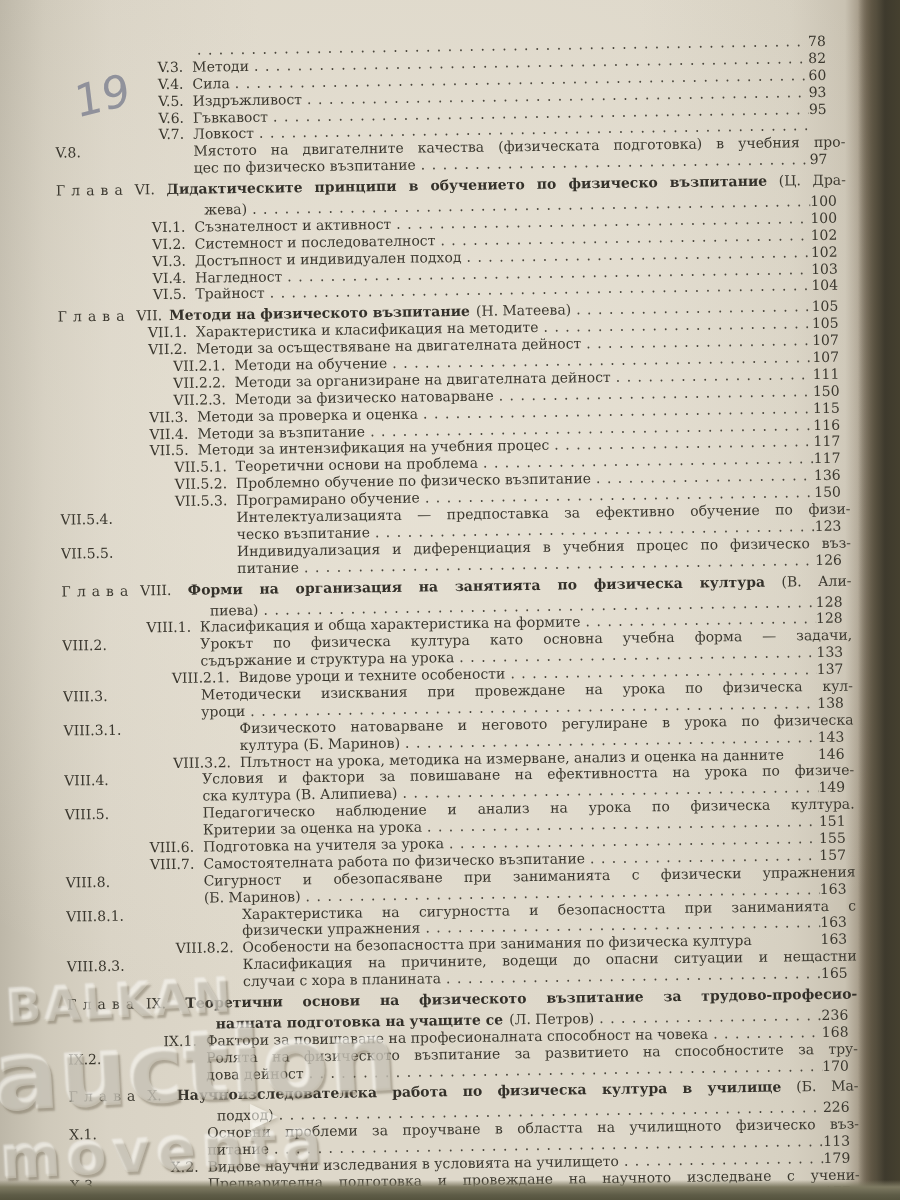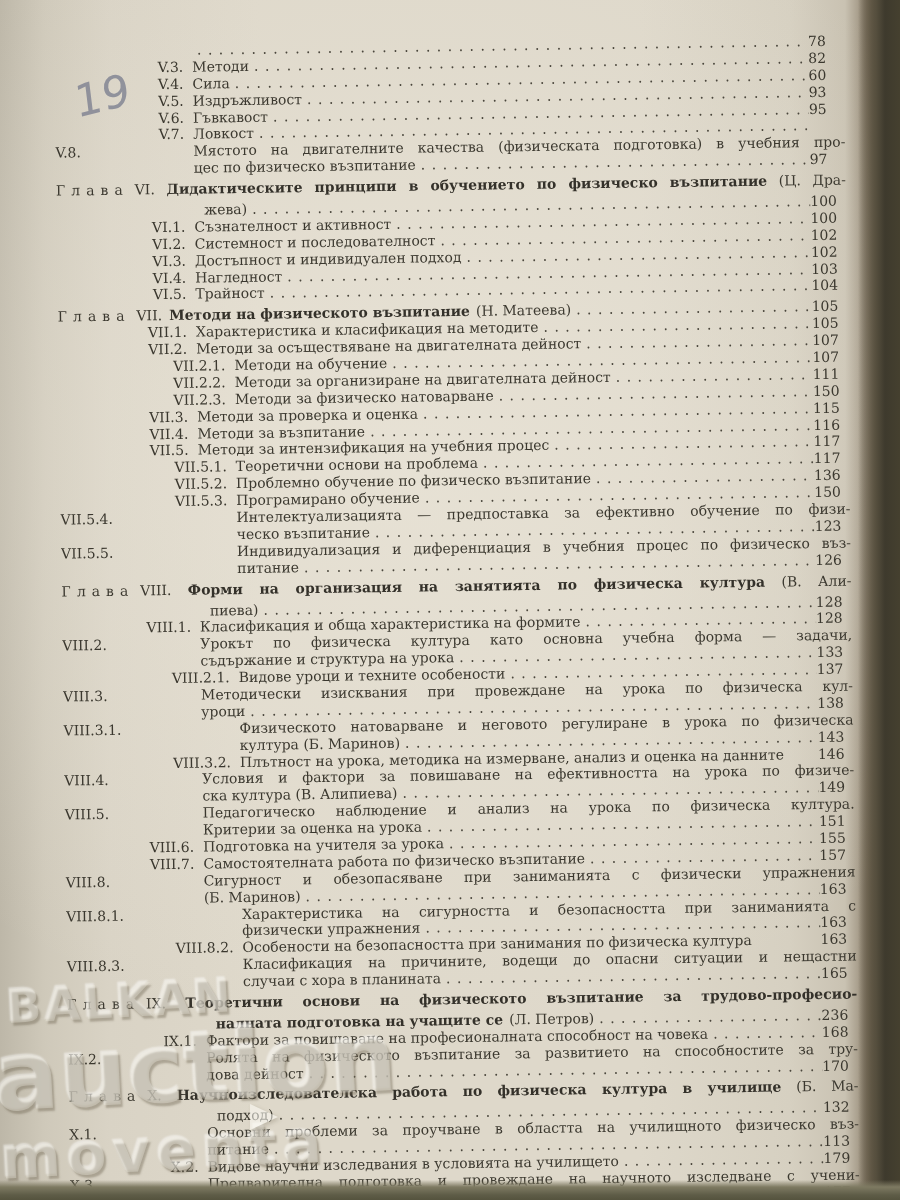--- a/index.html
+++ b/index.html
@@ -342,21 +342,21 @@
         <span class="spacer"></span>
         <span class="t">дова дейност</span>
         <span class="leader"></span>
         <span class="pg">170</span>
       </div>
       <div class="l1 ch"><span class="prefix">Глава</span><span class="roman">X.</span> <span class="b">Научноизследователска работа по физическа култура в училище</span> <span class="tl">(Б. Ма-</span></div>
       <div class="row ch">
         <span class="spacer"></span>
         <span class="t">подход)</span>
         <span class="leader"></span>
-        <span class="pg">132</span>
+        <span class="pg">226</span>
       </div>
       <div class="l1 d2"><span class="num">X.1.</span><span class="t">Основни проблеми за проучване в областта на училищното физическо въз-</span></div>
       <div class="row d2">
         <span class="spacer"></span>
         <span class="t">питание</span>
         <span class="leader"></span>
         <span class="pg">113</span>
       </div>
       <div class="row d2">
         <span class="num">X.2.</span>

